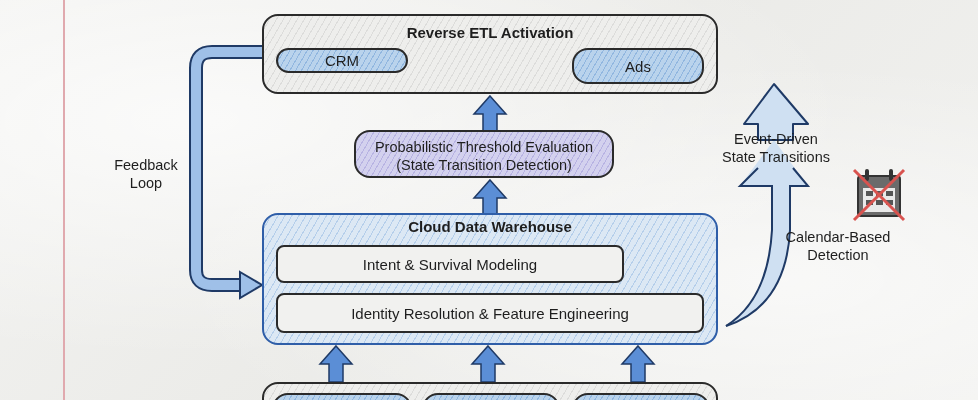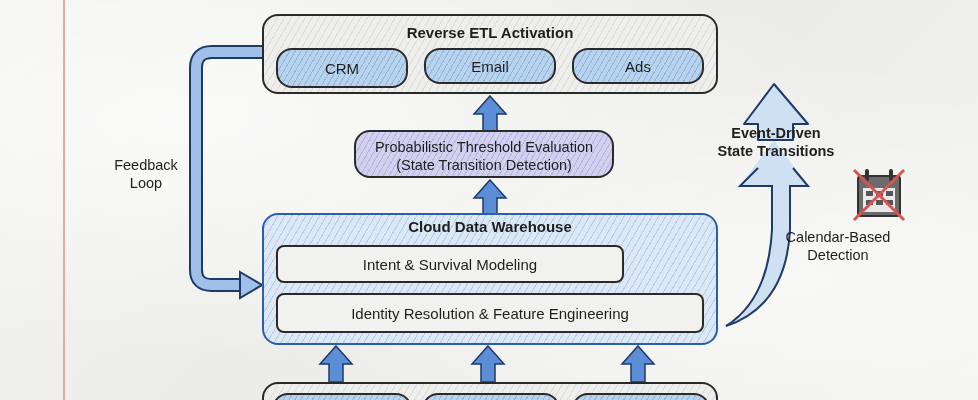--- a/index.html
+++ b/index.html
@@ -50,25 +50,22 @@
 <div class="margin-line"></div>
 
 <svg width="978" height="400" style="left:0;top:0;">
   <path d="M262,52 L212,52 Q196,52 196,68 L196,270 Q196,285 212,285 L242,285" fill="none" stroke="#1f3a66" stroke-width="14" stroke-linejoin="round"></path>
   <path d="M262,52 L212,52 Q196,52 196,68 L196,270 Q196,285 212,285 L242,285" fill="none" stroke="#9fc0e8" stroke-width="10" stroke-linejoin="round"></path>
   <polygon points="240,272 262,285 240,298" fill="#9fc0e8" stroke="#1f3a66" stroke-width="2"></polygon>
 </svg>
 
 <div class="box hatch-gray" style="left:262px;top:14px;width:456px;height:80px;">
   <div class="title" style="top:8px;">Reverse ETL Activation</div>
-  <div class="box hatch-blue chip" style="left:12px;top:32px;width:132px;height:40px;">
+  <div class="box hatch-blue chip" style="left:12px;top:32px;width:132px;height:25px;">
     <span>CRM</span>
-  </div>
-  <div class="box hatch-blue chip" style="left:160px;top:32px;width:132px;height:36px;">
-    <span>Email</span>
   </div>
   <div class="box hatch-blue chip" style="left:308px;top:32px;width:132px;height:36px;">
     <span>Ads</span>
   </div>
 </div>
 
 <svg width="40" height="40" style="left:470px;top:94px;">
   <polygon points="20,2 36,20 27,20 27,38 13,38 13,20 4,20" fill="#5b8ed6" stroke="#1f3a66" stroke-width="1.5"></polygon>
 </svg>
 <svg width="40" height="40" style="left:470px;top:178px;">
@@ -110,21 +107,21 @@
   <div>Feedback</div>
   <div>Loop</div>
 </div>
 
 <svg width="978" height="400" style="left:0;top:0;">
   <path d="M726,326 Q768,300 772,230 L772,186 L740,186 L774,140 L808,186 L790,186 L790,230 Q786,306 726,326 Z" fill="#cfe0f2" stroke="none"></path>
   <path d="M744,124 L774,84 L808,124 L793,124 L793,140 L758,140 L758,124 Z" fill="#cfe0f2" stroke="#1f3a66" stroke-width="2" stroke-linejoin="round"></path>
   <path d="M726,326 Q768,300 772,230 L772,186 L740,186 L758,168" fill="none" stroke="#1f3a66" stroke-width="2"></path>
   <path d="M726,326 Q786,306 790,230 L790,186 L808,186 L793,168" fill="none" stroke="#1f3a66" stroke-width="2"></path>
 </svg>
-<div class="label" style="left:706px;top:124px;width:140px;background:rgba(240,240,238,0.0);font-weight:bold;">
+<div class="label" style="left:706px;top:130px;width:140px;background:rgba(240,240,238,0.0);">
   <div>Event-Driven</div>
   <div>State Transitions</div>
 </div>
 
 <svg width="60" height="60" style="left:850px;top:166px;">
   <rect x="8" y="10" width="42" height="40" rx="3" fill="#6b6b6b" stroke="#333" stroke-width="2"></rect>
   <rect x="13" y="22" width="32" height="24" fill="#e9e9e9"></rect>
   <rect x="15" y="3" width="4" height="12" rx="2" fill="#333"></rect>
   <rect x="39" y="3" width="4" height="12" rx="2" fill="#333"></rect>
   <g fill="#555">

